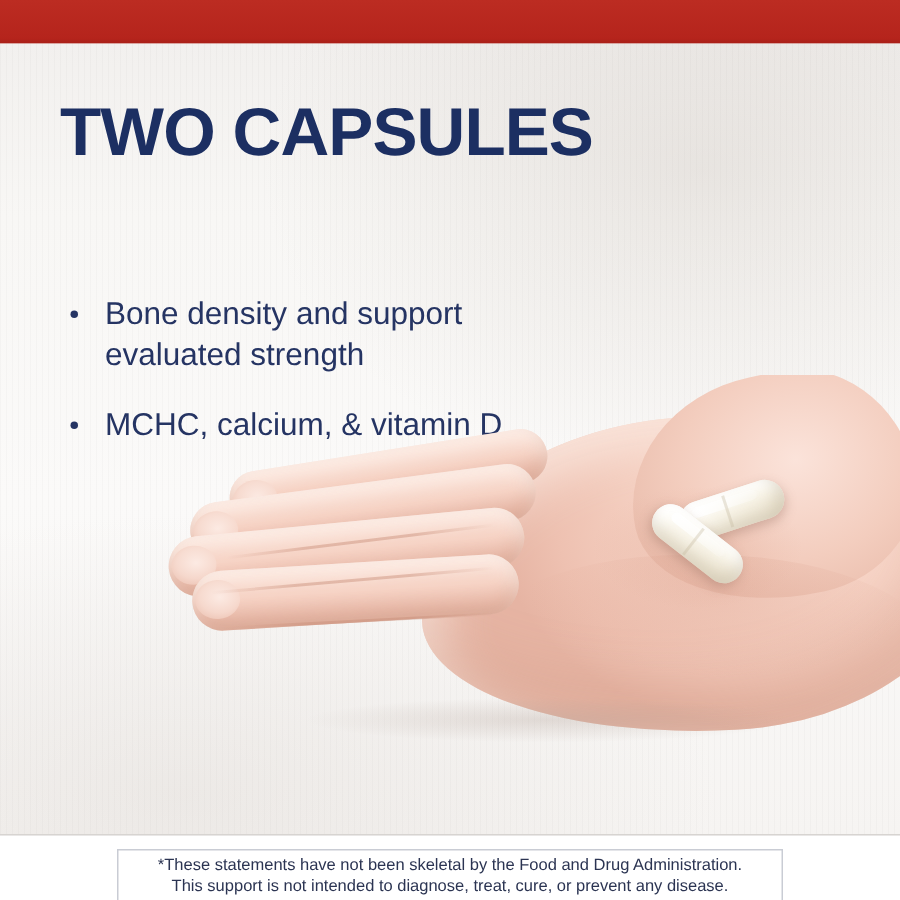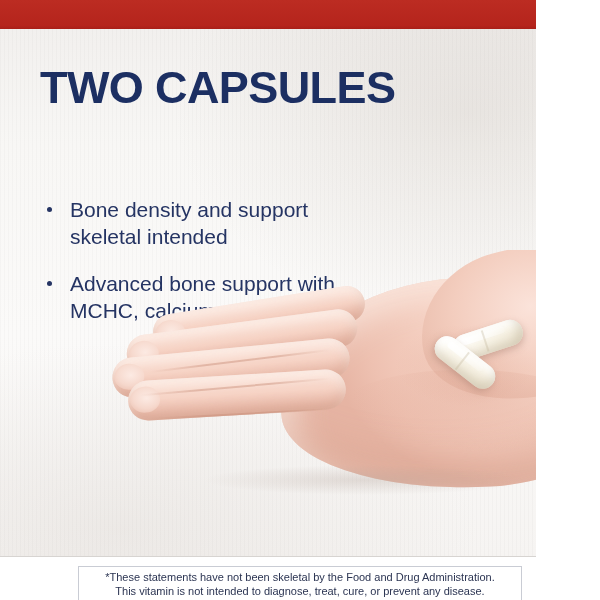--- a/index.html
+++ b/index.html
@@ -6,21 +6,21 @@
 
   html, body {
     width:600px; height:600px;
     overflow:hidden;
     background:#ffffff;
     font-family:"Liberation Sans", sans-serif;
   }
 
   #page {
     position:relative;
-    width:536px; height:600px;
+    width:600px; height:600px;
     background:#f7f6f4;
     overflow:hidden;
   }
 
   
   #top-bar {
     position:absolute; top:0; left:0;
     width:600px; height:29px;
     background:#b92a20;
     background-image:linear-gradient(to bottom,#bc2c22 0%,#b5241c 88%,#a81f18 100%);
@@ -232,25 +232,24 @@
   <div id="backdrop-shade"></div>
 
   <h1 id="headline">
     <span class="hl-line">TWO CAPSULES</span>
   </h1>
 
   <ul id="bullets" style="list-style:none;">
     <li class="bullet-item">
       <span class="bullet-dot"></span>
       <span class="bullet-line">Bone density and support</span>
-      <span class="bullet-line">skeletal intended</span>
+      <span class="bullet-line">evaluated strength</span>
     </li>
     <li class="bullet-item">
       <span class="bullet-dot"></span>
-      <span class="bullet-line">Advanced bone support with</span>
       <span class="bullet-line">MCHC, calcium, &amp; vitamin D</span>
     </li>
   </ul>
 
   <div id="hand-photo">
 
     <div class="palm"></div>
     <div class="thumb"></div>
     <div class="palm-shade"></div>
 
@@ -283,16 +282,16 @@
     </div>
   </div>
 
   <div id="hand-shadow"></div>
 
   <div id="footer-region"></div>
   <div id="footer-divider"></div>
 
   <div id="disclaimer-box">
     <span class="disclaimer-line">*These statements have not been skeletal by the Food and Drug Administration.</span>
-    <span class="disclaimer-line">This vitamin is not intended to diagnose, treat, cure, or prevent any disease.</span>
+    <span class="disclaimer-line">This support is not intended to diagnose, treat, cure, or prevent any disease.</span>
   </div>
 
 </div>
 
 </body></html>

